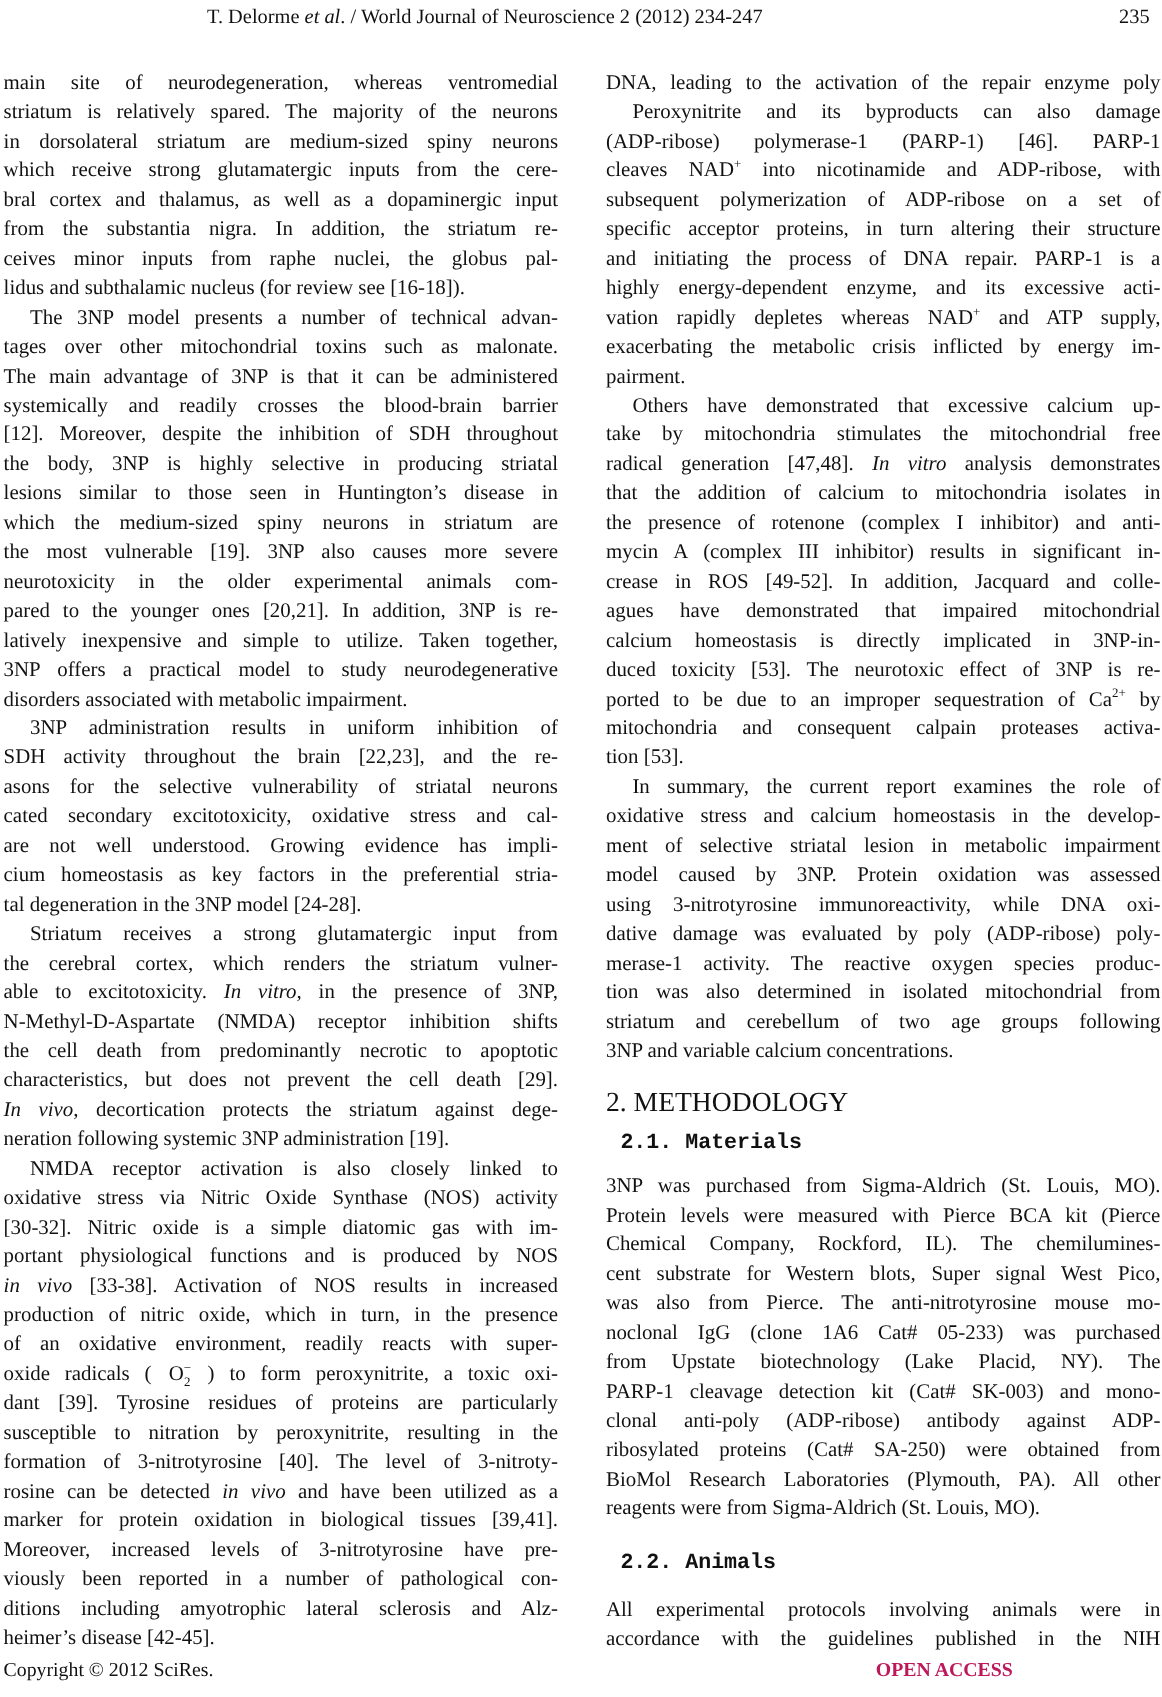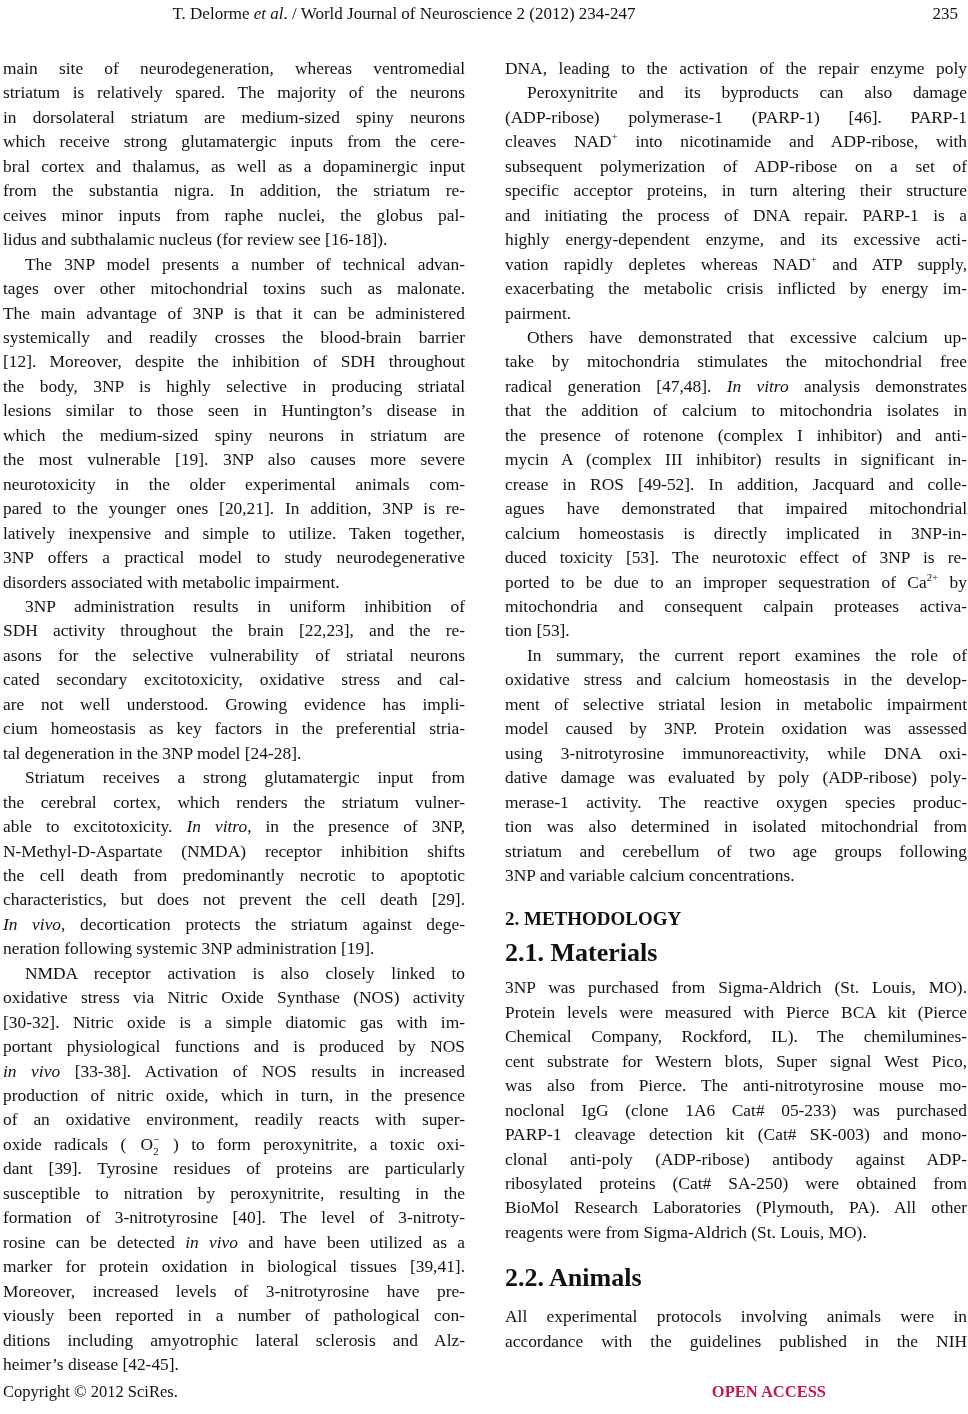--- a/index.html
+++ b/index.html
@@ -21,31 +21,32 @@
   .col.left { left: 3px; }
   .col.right { left: 505px; }
   .p { margin: 0; text-align: justify; text-align-last: left; }
   .p.first { text-indent: 0; }
   .line { display: block; text-align: justify; text-align-last: justify; white-space: nowrap; }
   .line.last { text-align-last: left; }
   i { font-style: italic; }
   sup { font-size: 62%; vertical-align: 0; position: relative; top: -7px; line-height: 0; }
   sub { font-size: 62%; vertical-align: 0; position: relative; top: 5px; line-height: 0; }
   .h1 {
-    font-weight: bold; font-size: 19px; line-height: 28px;
+    font-weight: normal; font-size: 23px; line-height: 28px;
     margin: 18px 0 8px 0;
   }
   .h2 {
-    font-weight: bold; font-size: 26px; line-height: 24px;
-    margin: 6px 0 10px 0;
+    font-weight: bold; font-size: 18px; line-height: 24px;
+    margin: 6px 0 10px 12px;
+    font-family: Liberation Mono, monospace;
   }
   .h2.spaced { margin-top: 22px; margin-bottom: 14px; }
   .footer {
     position: absolute; top: 1382px; left: 0; width: 828px; height: 24px;
-    font-size: 16.5px; line-height: 20px;
+    font-size: 16.5px; line-height: 20px; padding-left: 18px;
   }
   .footer .copy { position: absolute; left: 3px; }
   .footer .oa { position: absolute; right: 2px; color: #be185d; font-weight: bold; }
   .superoxide {
     display: inline-block; position: relative; padding: 0 2px;
   }
 </style>
 </head>
 <body>
 
@@ -166,20 +167,21 @@
   <div class="h1">2. METHODOLOGY</div>
   <div class="h2">2.1. Materials</div>
 
   <div class="p first">
     <span class="line">3NP was purchased from Sigma-Aldrich (St. Louis, MO).</span>
     <span class="line">Protein levels were measured with Pierce BCA kit (Pierce</span>
     <span class="line">Chemical Company, Rockford, IL). The chemilumines-</span>
     <span class="line">cent substrate for Western blots, Super signal West Pico,</span>
     <span class="line">was also from Pierce. The anti-nitrotyrosine mouse mo-</span>
     <span class="line">noclonal IgG (clone 1A6 Cat# 05-233) was purchased</span>
+    <span class="line">from Upstate biotechnology (Lake Placid, NY). The</span>
     <span class="line">PARP-1 cleavage detection kit (Cat# SK-003) and mono-</span>
     <span class="line">clonal anti-poly (ADP-ribose) antibody against ADP-</span>
     <span class="line">ribosylated proteins (Cat# SA-250) were obtained from</span>
     <span class="line">BioMol Research Laboratories (Plymouth, PA). All other</span>
     <span class="line last">reagents were from Sigma-Aldrich (St. Louis, MO).</span>
   </div>
 
   <div class="h2 spaced">2.2. Animals</div>
 
   <div class="p first">

